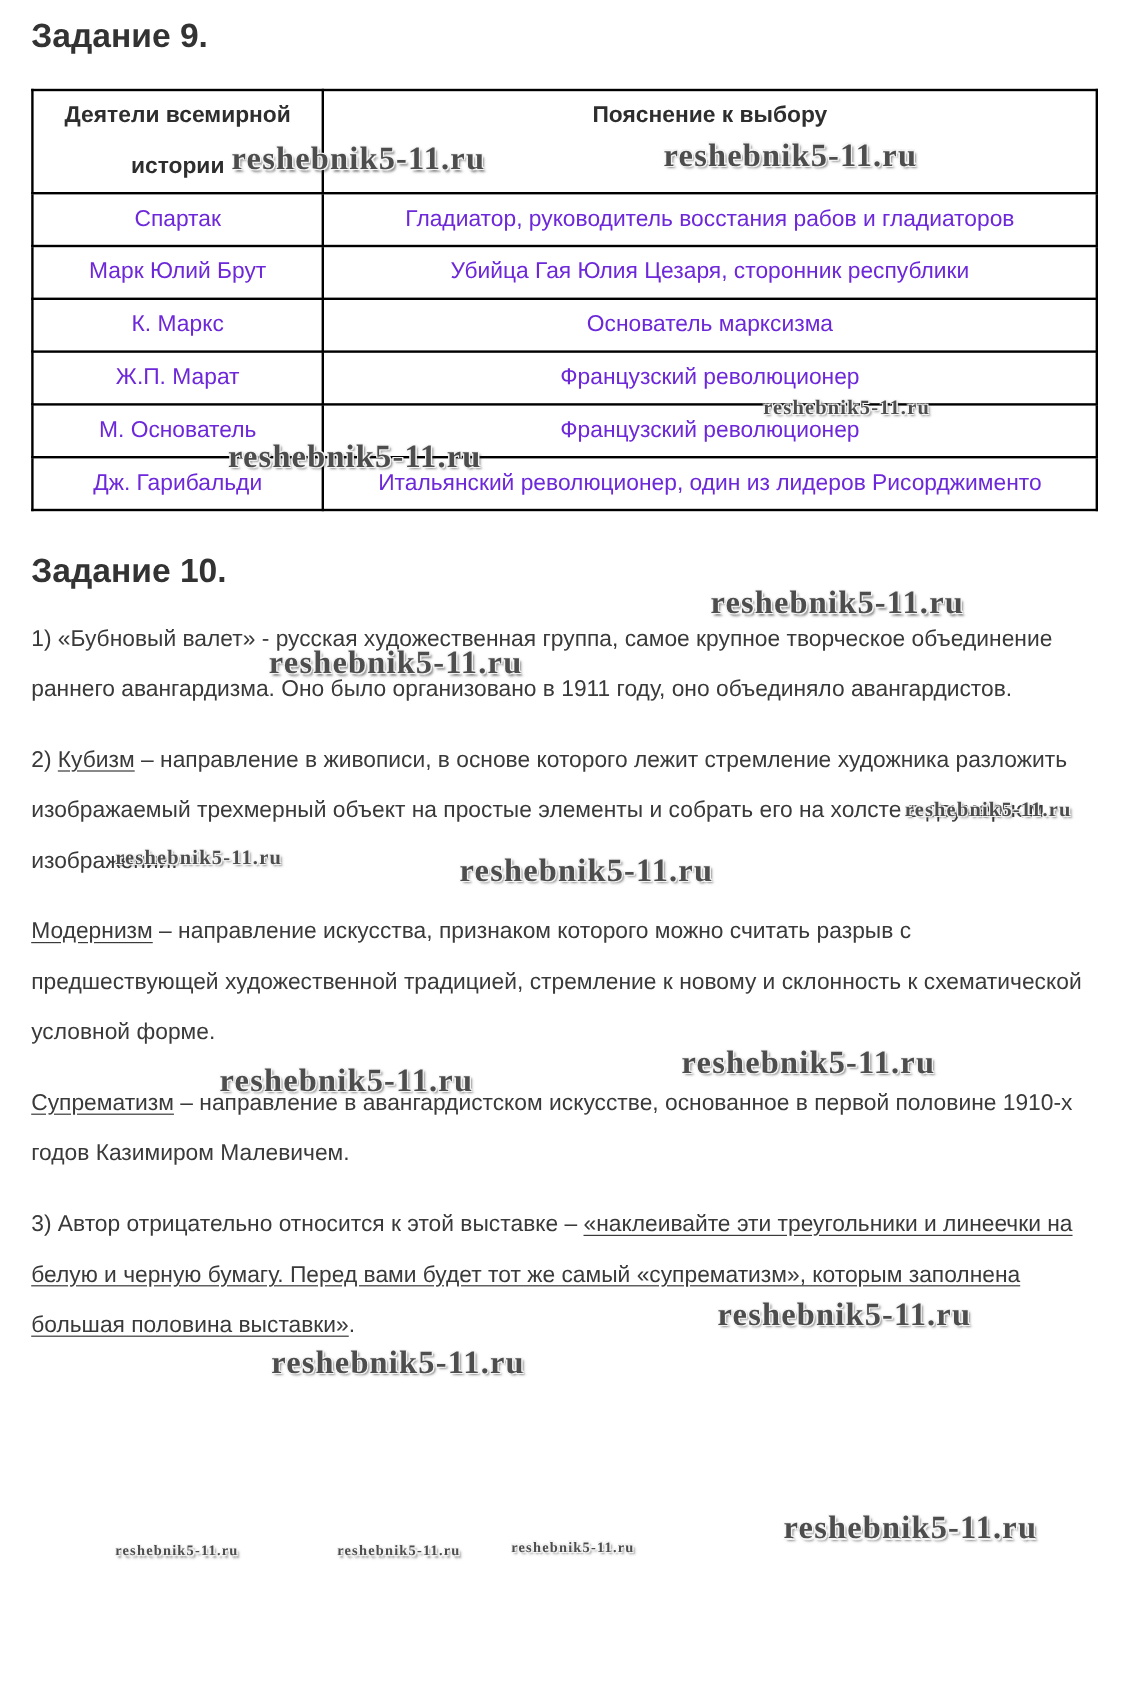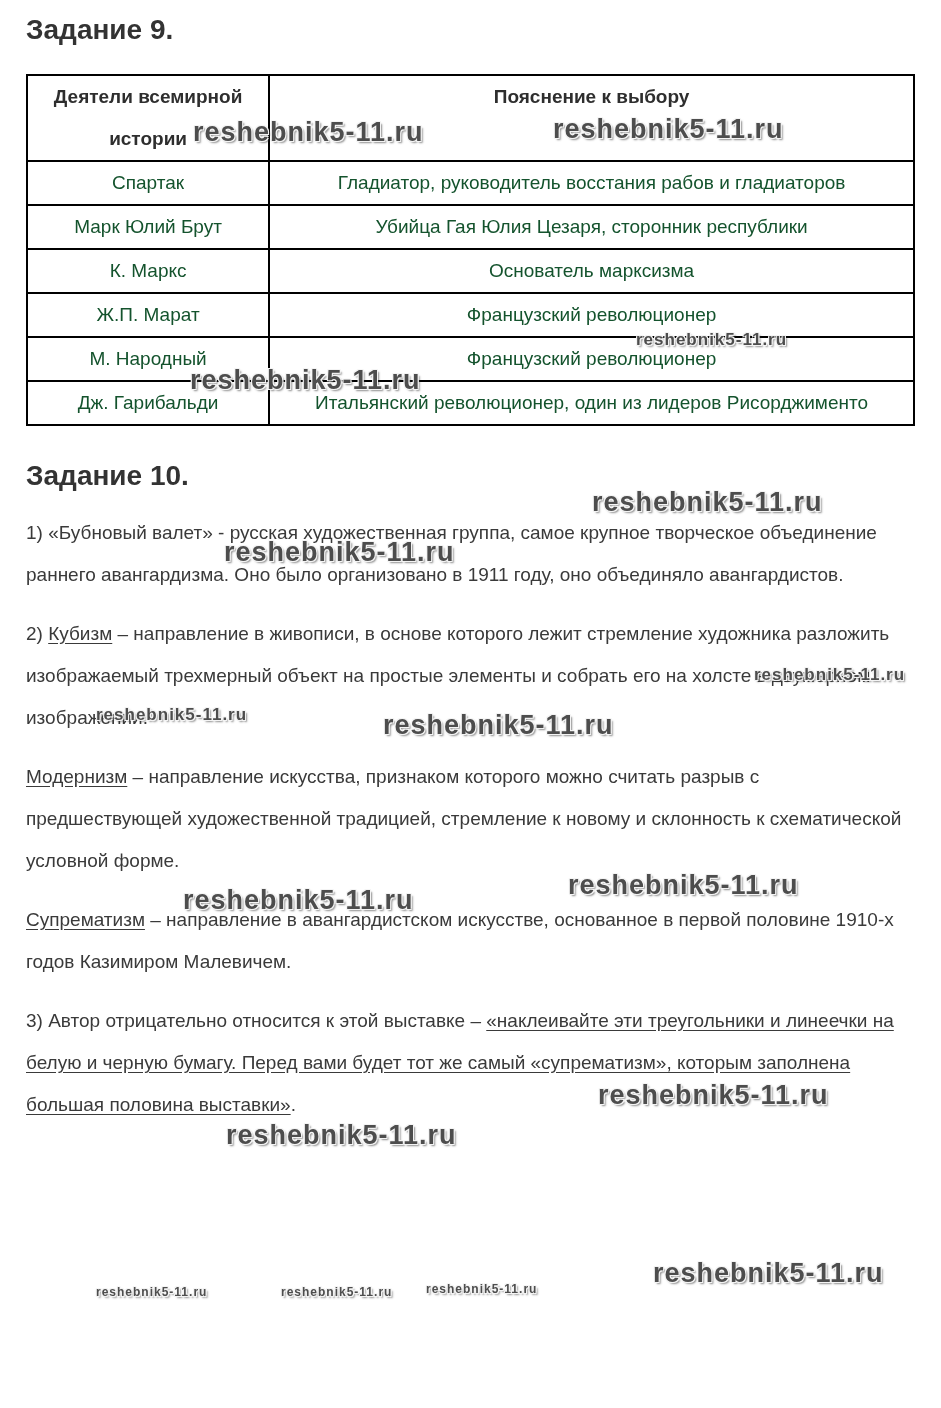--- a/index.html
+++ b/index.html
@@ -28,39 +28,39 @@
     width: 100%;
     table-layout: fixed;
   }
   table.answers th, table.answers td {
     border: 2px solid #000000;
     text-align: center;
     vertical-align: top;
     padding: 0 8px;
     line-height: 42px;
     font-size: 19px;
-    color: #14532d;
+    color: #6d28d9;
   }
   table.answers th {
     font-weight: 700;
     color: #2e2e2e;
   }
   .col-figure { width: 27.3%; border-radius: 19px; }
 
   .para {
     font-size: 19px;
     line-height: 42px;
     margin: 0 0 17px 0;
     color: #3a3a3a;
   }
   .u { text-decoration: underline; text-underline-offset: 3px; }
 
   .wm {
     position: absolute;
-    font-family: Liberation Sans, sans-serif;
+    font-family: Liberation Serif, serif;
     font-weight: 700;
     color: #4d4d4d;
     letter-spacing: 1px;
     white-space: nowrap;
     pointer-events: none;
     text-shadow:
       -1px -1px 0 #f4f4f4,
        1px -1px 0 #f4f4f4,
       -1px  1px 0 #f4f4f4,
        1px  1px 0 #f4f4f4,
@@ -96,21 +96,21 @@
         </tr>
         <tr>
           <td>К. Маркс</td>
           <td>Основатель марксизма</td>
         </tr>
         <tr>
           <td>Ж.П. Марат</td>
           <td>Французский революционер</td>
         </tr>
         <tr>
-          <td>М. Народный</td>
+          <td>М. Основатель</td>
           <td>Французский революционер</td>
         </tr>
         <tr>
           <td>Дж. Гарибальди</td>
           <td>Итальянский революционер, один из лидеров Рисорджименто</td>
         </tr>
       </tbody>
     </table>
 
     <h2 class="task-title t10">Задание 10.</h2>

